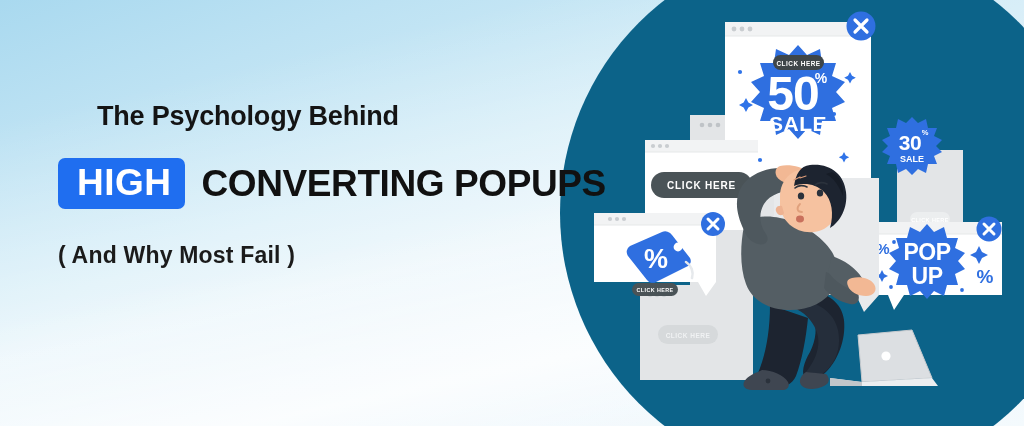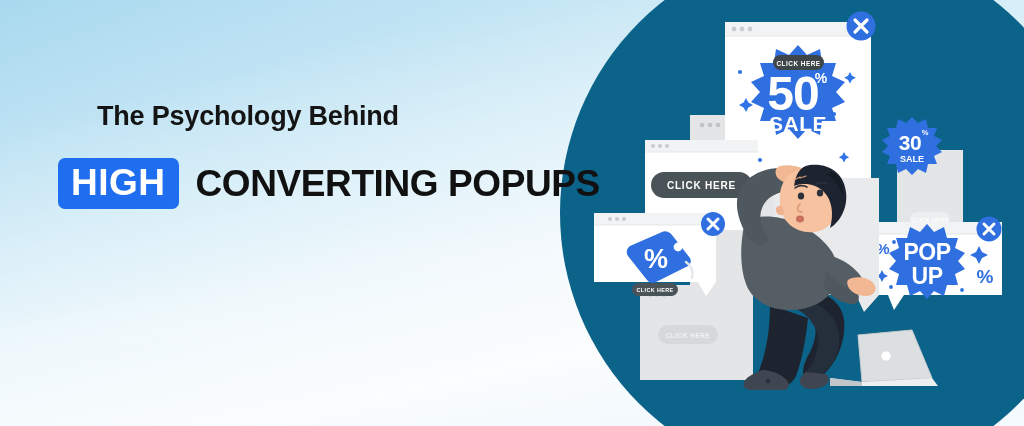--- a/index.html
+++ b/index.html
@@ -61,21 +61,21 @@
     align-items:center;
     white-space:nowrap;
   }
   .hl-chip {
     display:inline-block;
     background:#1f6ef0;
     color:#ffffff;
     font-size:37px;
     font-weight:bold;
     letter-spacing:0.5px;
-    padding:6px 13px 8px 13px;
+    padding:6px 13px 8px 19px;
     border-radius:7px;
     line-height:1;
   }
   .hl-rest {
     font-size:37px;
     font-weight:bold;
     color:#111111;
     letter-spacing:-0.4px;
     line-height:1;
     margin-left:17px;
@@ -111,20 +111,21 @@
 
   <div class="swoosh"></div>
   <div class="swoosh2"></div>
 
   <div class="copy">
     <div class="kicker">The Psychology Behind</div>
     <div class="headline">
       <span class="hl-chip">HIGH</span>
       <span class="hl-rest">CONVERTING POPUPS</span>
     </div>
+    <div class="subline">( And Why Most Fail )</div>
   </div>
 
   <div class="art">
     <div class="teal-circle"></div>
 
     <svg class="art-svg" viewBox="0 0 430 426">
       <defs>
         <clipPath id="circClip">
           <circle cx="235" cy="213" r="269"></circle>
         </clipPath>

